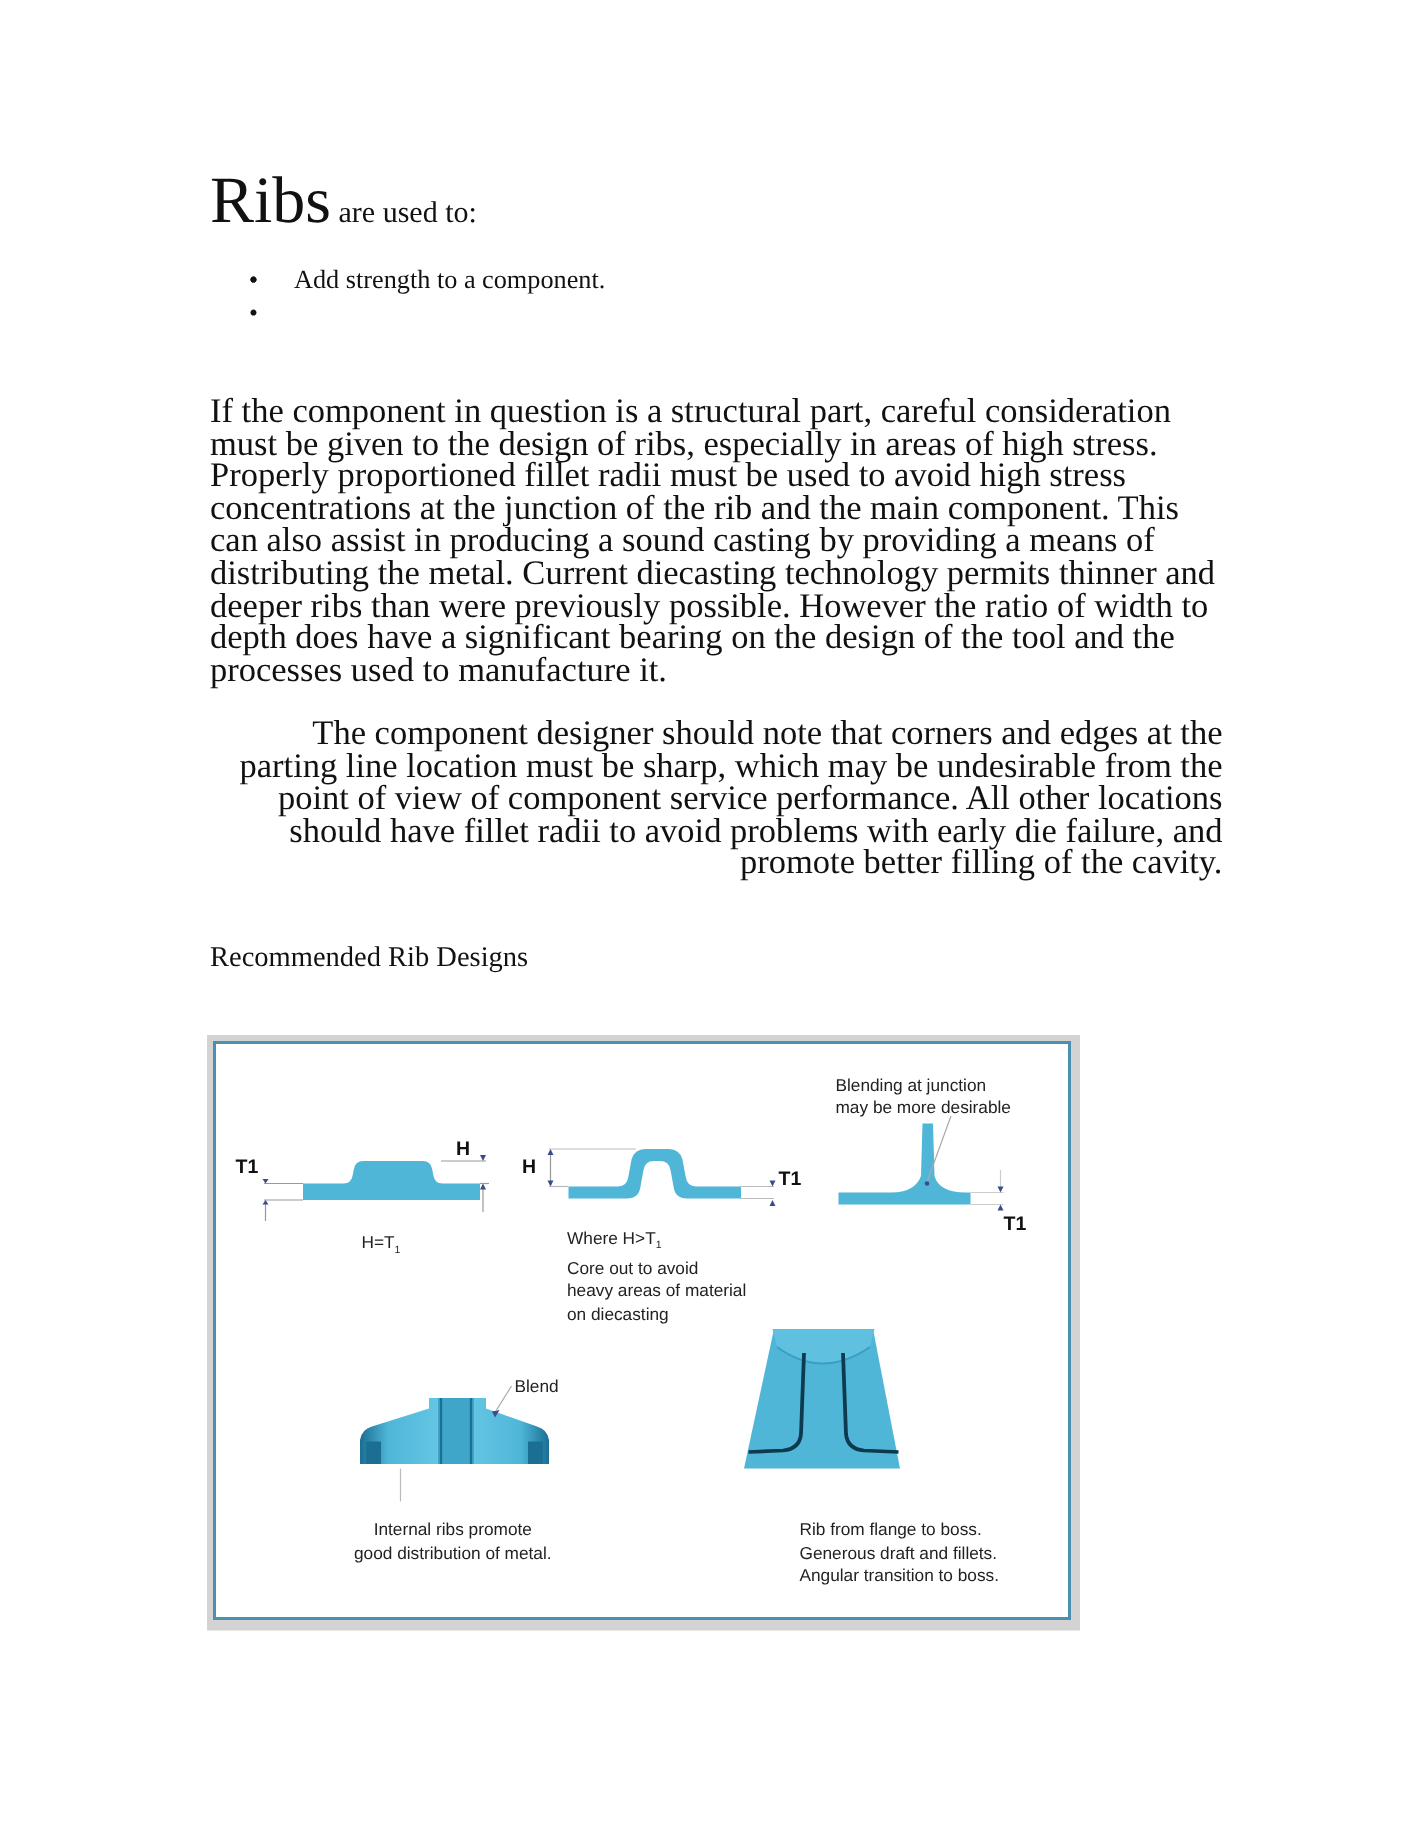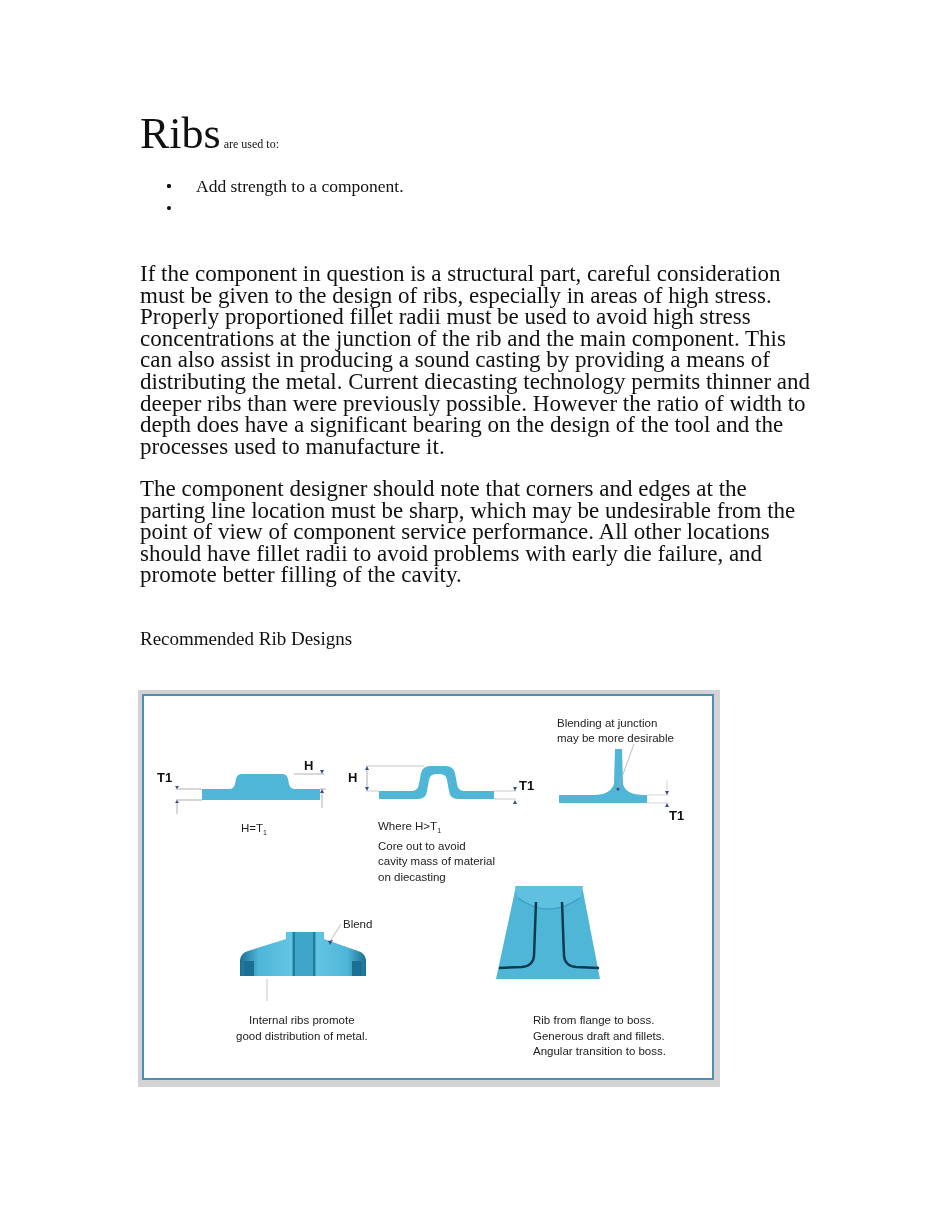--- a/index.html
+++ b/index.html
@@ -1,27 +1,27 @@
 <!DOCTYPE html>
 <html><head>
 <meta charset="utf-8">
 <style>
   html, body { margin: 0; padding: 0; background: #ffffff; }
   body { width: 950px; height: 1230px; position: relative; overflow: hidden;
          font-family: "Liberation Serif", "DejaVu Serif", serif; color: #111; }
   .page { position: absolute; left: 140px; top: 0; width: 680px; }
   .heading { position: absolute; top: 112px; left: 0; white-space: nowrap; }
   .heading .big { font-size: 44px; line-height: 44px; }
-  .heading .small { font-size: 12px; }
+  .heading .small { font-size: 20px; }
   ul.bullets { position: absolute; top: 176px; left: 0; margin: 0; padding: 0; list-style: none; }
   ul.bullets li { position: relative; padding-left: 56px; font-size: 17.5px; line-height: 21.5px; }
   ul.bullets li .dot { position: absolute; left: 26px; top: 0; font-size: 17px; }
   p.para { position: absolute; left: 0; margin: 0; font-size: 23px; line-height: 21.6px; width: 675px; }
   #para1 { top: 263px; }
-  #para2 { top: 478px; }
+  #para2 { top: 478px; text-align: right; }
   .subhead { position: absolute; top: 628px; left: 0; font-size: 19px; }
   .figure-wrap { position: absolute; left: 138px; top: 690px; width: 582px; height: 397px;
                  background: #d3d3d3; }
   .figure { position: absolute; left: 4px; top: 4px; width: 568px; height: 382px;
             background: #fff; border: 2px solid #4b8fb3; }
   .figure svg { position: absolute; left: 0; top: 0; }
   .lbl { font-family: "Liberation Sans", "DejaVu Sans", sans-serif; font-size: 11.5px; fill: #222; }
   .lblb { font-family: "Liberation Sans", "DejaVu Sans", sans-serif; font-size: 13px; font-weight: bold; fill: #111; }
   .cap { position: absolute; font-family: "Liberation Sans", "DejaVu Sans", sans-serif; font-size: 11.5px;
          line-height: 15.5px; color: #222; white-space: nowrap; }
@@ -124,21 +124,21 @@
         <path d="M371 190 L439 190 L436 202 Q404 224 374 202 Z" fill="#5fc0e0"></path>
         <path d="M374 202 Q404 224 436 202" fill="none" stroke="#3a9ec4" stroke-width="1.2"></path>
         <path d="M392 206 L390 260 Q389 270 378 271 L355 272" fill="none" stroke="#0d3a4e" stroke-width="2.5"></path>
         <path d="M418 206 L420 260 Q421 270 432 271 L455 272" fill="none" stroke="#0d3a4e" stroke-width="2.5"></path>
       </g>
     </svg>
 
     <div class="cap" style="left:234px; top:123px;">
       <div><span>Where H&gt;T</span><sub style="font-size:7px">1</sub></div>
       <div>Core out to avoid</div>
-      <div>cavity mass of material</div>
+      <div>heavy areas of material</div>
       <div>on diecasting</div>
     </div>
 
     <div class="cap" style="left:92px; top:317px;text-align:center;">
       <div>Internal ribs promote</div>
       <div>good distribution of metal.</div>
     </div>
 
     <div class="cap" style="left:346px; top:317px;margin-left:43px;">
       <div>Rib from flange to boss.</div>

